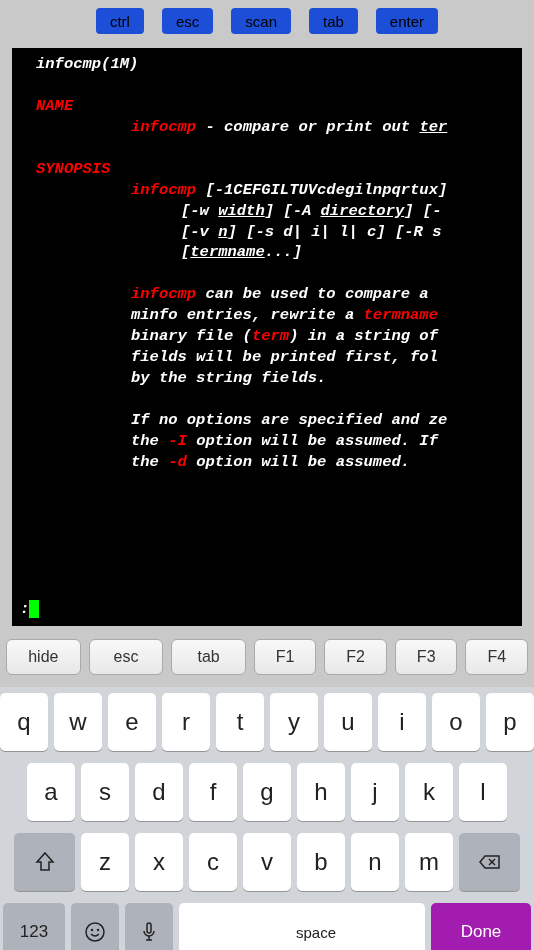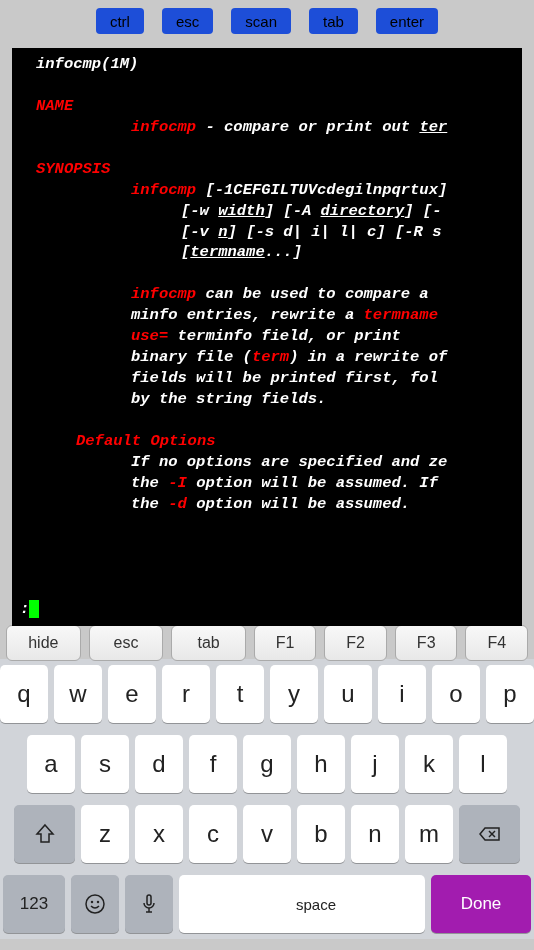--- a/index.html
+++ b/index.html
@@ -60,21 +60,21 @@
       width: 10px;
       height: 18px;
       background: #00ff00;
       vertical-align: text-bottom;
     }
     .fn-row {
       display: flex;
       gap: 8px;
       padding: 4px 6px;
       background: #c9c9c9;
-      height: 33px;
+      height: 61px;
       align-items: center;
     }
     .fn-btn {
       background: linear-gradient(#f8f8f8, #e8e8e8);
       border: 1px solid #aaa;
       border-radius: 6px;
       height: 36px;
       flex: 1;
       font-size: 16px;
       color: #333;
@@ -142,26 +142,24 @@
   <div class="indent2"><span class="red">infocmp</span><span class="white"> - compare or print out </span><span class="white ul">ter</span></div>
   <div class="blankline"></div>
   <div class="red">SYNOPSIS</div>
   <div class="indent2"><span class="red">infocmp</span><span class="white"> [-1CEFGILTUVcdegilnpqrtux]</span></div>
   <div class="indent3"><span class="white">[-w </span><span class="white ul">width</span><span class="white">] [-A </span><span class="white ul">directory</span><span class="white">] [-</span></div>
   <div class="indent3"><span class="white">[-v </span><span class="white ul">n</span><span class="white">] [-s d| i| l| c] [-R s</span></div>
   <div class="indent3"><span class="white">[</span><span class="white ul">termname</span><span class="white">...]</span></div>
   <div class="blankline"></div>
   <div class="indent2"><span class="red">infocmp</span><span class="white">  can be used to compare a </span></div>
   <div class="indent2"><span class="white">minfo entries, rewrite a </span><span class="red">termname</span></div>
-  <div class="indent2"><span class="red">use=</span><span class="white">  terminfo  field,  or  print </span></div>
-  <div class="indent2"><span class="white">binary file (</span><span class="red">term</span><span class="white">) in a rewrite of</span></div>
+  <div class="indent2"><span class="white">binary file (</span><span class="red">term</span><span class="white">) in a string of</span></div>
   <div class="indent2 white">fields  will be printed first, fol</div>
   <div class="indent2 white">by the string fields.</div>
   <div class="blankline"></div>
-  <div class="red indent1">Default Options</div>
   <div class="indent2 white">If no options are specified and ze</div>
   <div class="indent2"><span class="white">the </span><span class="red">-I</span><span class="white"> option will be assumed.  If</span></div>
   <div class="indent2"><span class="white">the </span><span class="red">-d</span><span class="white"> option will be assumed.</span></div>
   <div class="cursor-line"><span>:</span><span class="cursor"></span></div>
 </div>
 
 <div class="fn-row">
   <button class="fn-btn wide">hide</button>
   <button class="fn-btn wide">esc</button>
   <button class="fn-btn wide">tab</button>

